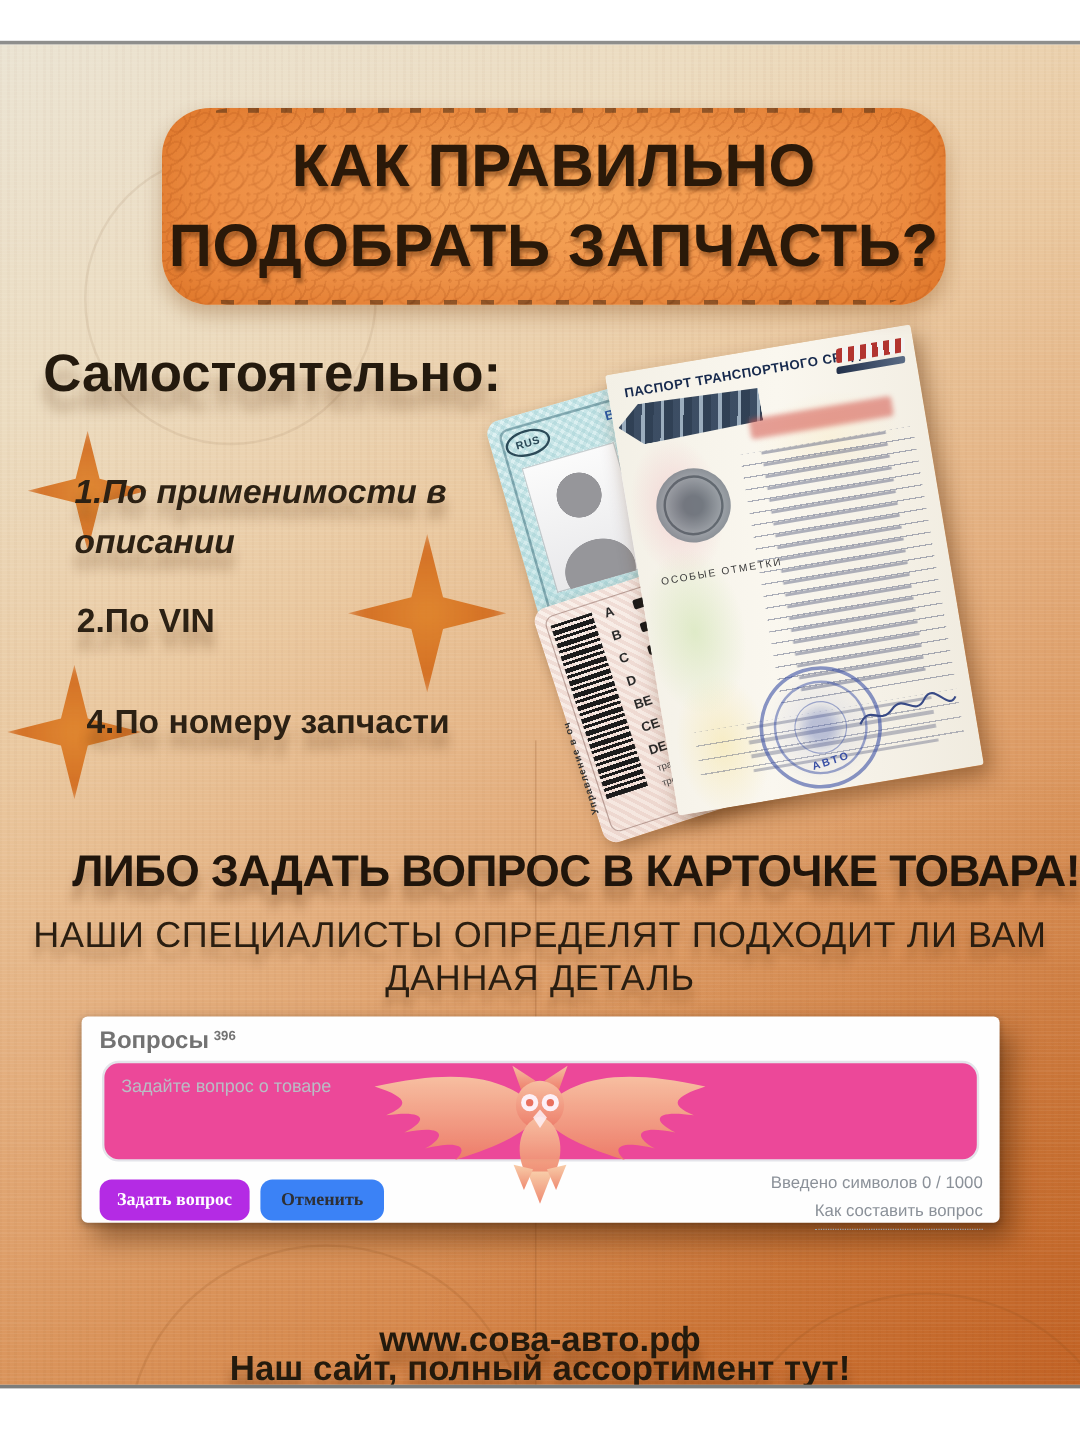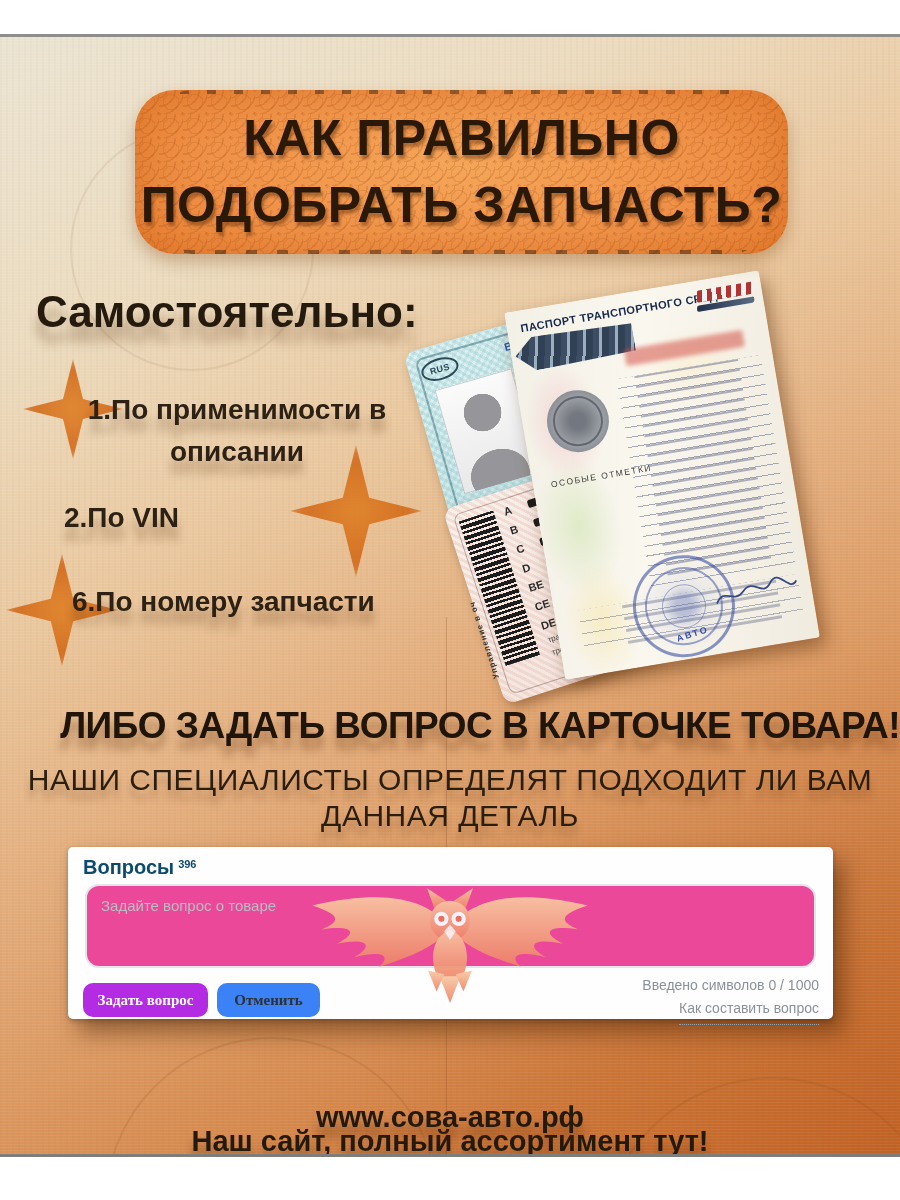--- a/index.html
+++ b/index.html
@@ -51,21 +51,21 @@
       repeating-linear-gradient(90deg, rgba(35,22,12,.8) 0 9px, transparent 9px 27px) top/100% 4px no-repeat,
       repeating-linear-gradient(90deg, rgba(35,22,12,.8) 0 11px, transparent 11px 31px) bottom/100% 4px no-repeat;}
   .plaque-line{position:relative;z-index:1;font-size:50px;font-weight:700;color:#2a1909;
     letter-spacing:.5px;line-height:67px;text-shadow:2px 4px 3px rgba(75,30,0,.4);}
 
   
   .h-self{position:absolute;left:36px;top:250px;font-size:44px;font-weight:700;color:#241a0e;
     text-shadow:0 15px 11px rgba(85,42,10,.35);z-index:3;text-align:center;}
   .pick-item{position:absolute;font-size:28px;font-weight:700;color:#2c2114;line-height:1.5;
     text-shadow:0 13px 9px rgba(85,42,10,.32);z-index:3;}
-  .pick-item.i1{left:62px;top:352px;width:350px;text-align:center;}
+  .pick-item.i1{left:62px;top:352px;width:350px;font-style:italic;}
   .pick-item.i2{left:64px;top:460px;}
   .pick-item.i3{left:72px;top:544px;}
 
   
   .docs{position:absolute;left:0;top:0;width:900px;height:1117px;z-index:2;pointer-events:none;}
   .card-photo{position:absolute;box-shadow:3px 6px 12px rgba(80,40,8,.4);}
   
   .lic{left:430px;top:292px;width:148px;height:215px;border-radius:12px;transform:rotate(-16deg);
     background:
       repeating-linear-gradient(45deg, rgba(130,190,195,.25) 0 3px, transparent 3px 6px),
@@ -146,21 +146,21 @@
   .h-ask{position:absolute;left:0;top:668px;width:100%;text-align:right;font-size:37px;font-weight:700;
     color:#20150b;letter-spacing:-0.5px;text-shadow:0 11px 9px rgba(92,45,10,.4);z-index:3;}
   .sub-ask{position:absolute;left:0;width:100%;text-align:center;font-size:30px;font-weight:400;
     color:#2a1e11;letter-spacing:.5px;text-shadow:0 9px 7px rgba(92,45,10,.3);z-index:3;}
   .sub-ask.l1{top:726px;}
   .sub-ask.l2{top:762px;}
 
   
   .qcard{position:absolute;left:68px;top:810px;width:765px;height:172px;background:#fefefe;border-radius:5px;
     box-shadow:10px 14px 22px rgba(75,35,5,.5), 0 2px 5px rgba(0,0,0,.25);z-index:4;}
-  .q-title-row{position:absolute;left:15px;top:9px;color:#0c4a6e;}
+  .q-title-row{position:absolute;left:15px;top:9px;color:#737373;}
   .q-title{font-size:20px;font-weight:700;}
   .q-count{font-size:11px;font-weight:700;vertical-align:super;margin-left:4px;}
   .q-input{position:absolute;left:17px;top:37px;width:731px;height:84px;box-sizing:border-box;
     border:2px solid #e4e4ea;border-radius:14px;padding:11px 14px;font-family:"Liberation Sans",sans-serif;
     font-size:15px;color:#333;resize:none;background:#ec4899;outline:none;}
   .q-input::placeholder{color:#b9bdc5;}
   .q-owl{position:absolute;left:227px;top:24px;width:310px;height:134px;pointer-events:none;opacity:.92;}
   .q-btn{position:absolute;top:136px;height:34px;border:none;border-radius:10px;font-family:Liberation Serif, serif;
     font-size:15px;font-weight:700;cursor:pointer;}
   .q-btn.submit{left:15px;width:125px;background:#b42be4;color:#ffffff;}
@@ -193,21 +193,21 @@
     <div class="spark d3"></div>
 
     <div class="plaque">
       <div class="plaque-line">КАК ПРАВИЛЬНО</div>
       <div class="plaque-line">ПОДОБРАТЬ ЗАПЧАСТЬ?</div>
     </div>
 
     <div class="h-self">Самостоятельно:</div>
     <div class="pick-item i1">1.По применимости в описании</div>
     <div class="pick-item i2">2.По VIN</div>
-    <div class="pick-item i3">6.По номеру запчасти</div>
+    <div class="pick-item i3">4.По номеру запчасти</div>
 
     <div class="docs">
 
       <div class="card-photo lic">
         <div class="lic-inner"></div>
         <div class="lic-rus">RUS</div>
         <div class="lic-head">ВОДИТ</div>
         <div class="lic-photo"></div>
         <svg class="lic-sig" viewBox="0 0 80 22">
           <path d="M4,14 C10,6 14,16 22,9 S36,15 44,8 S58,15 70,7" stroke="#4a4a52" stroke-width="1.6" fill="none"></path>

